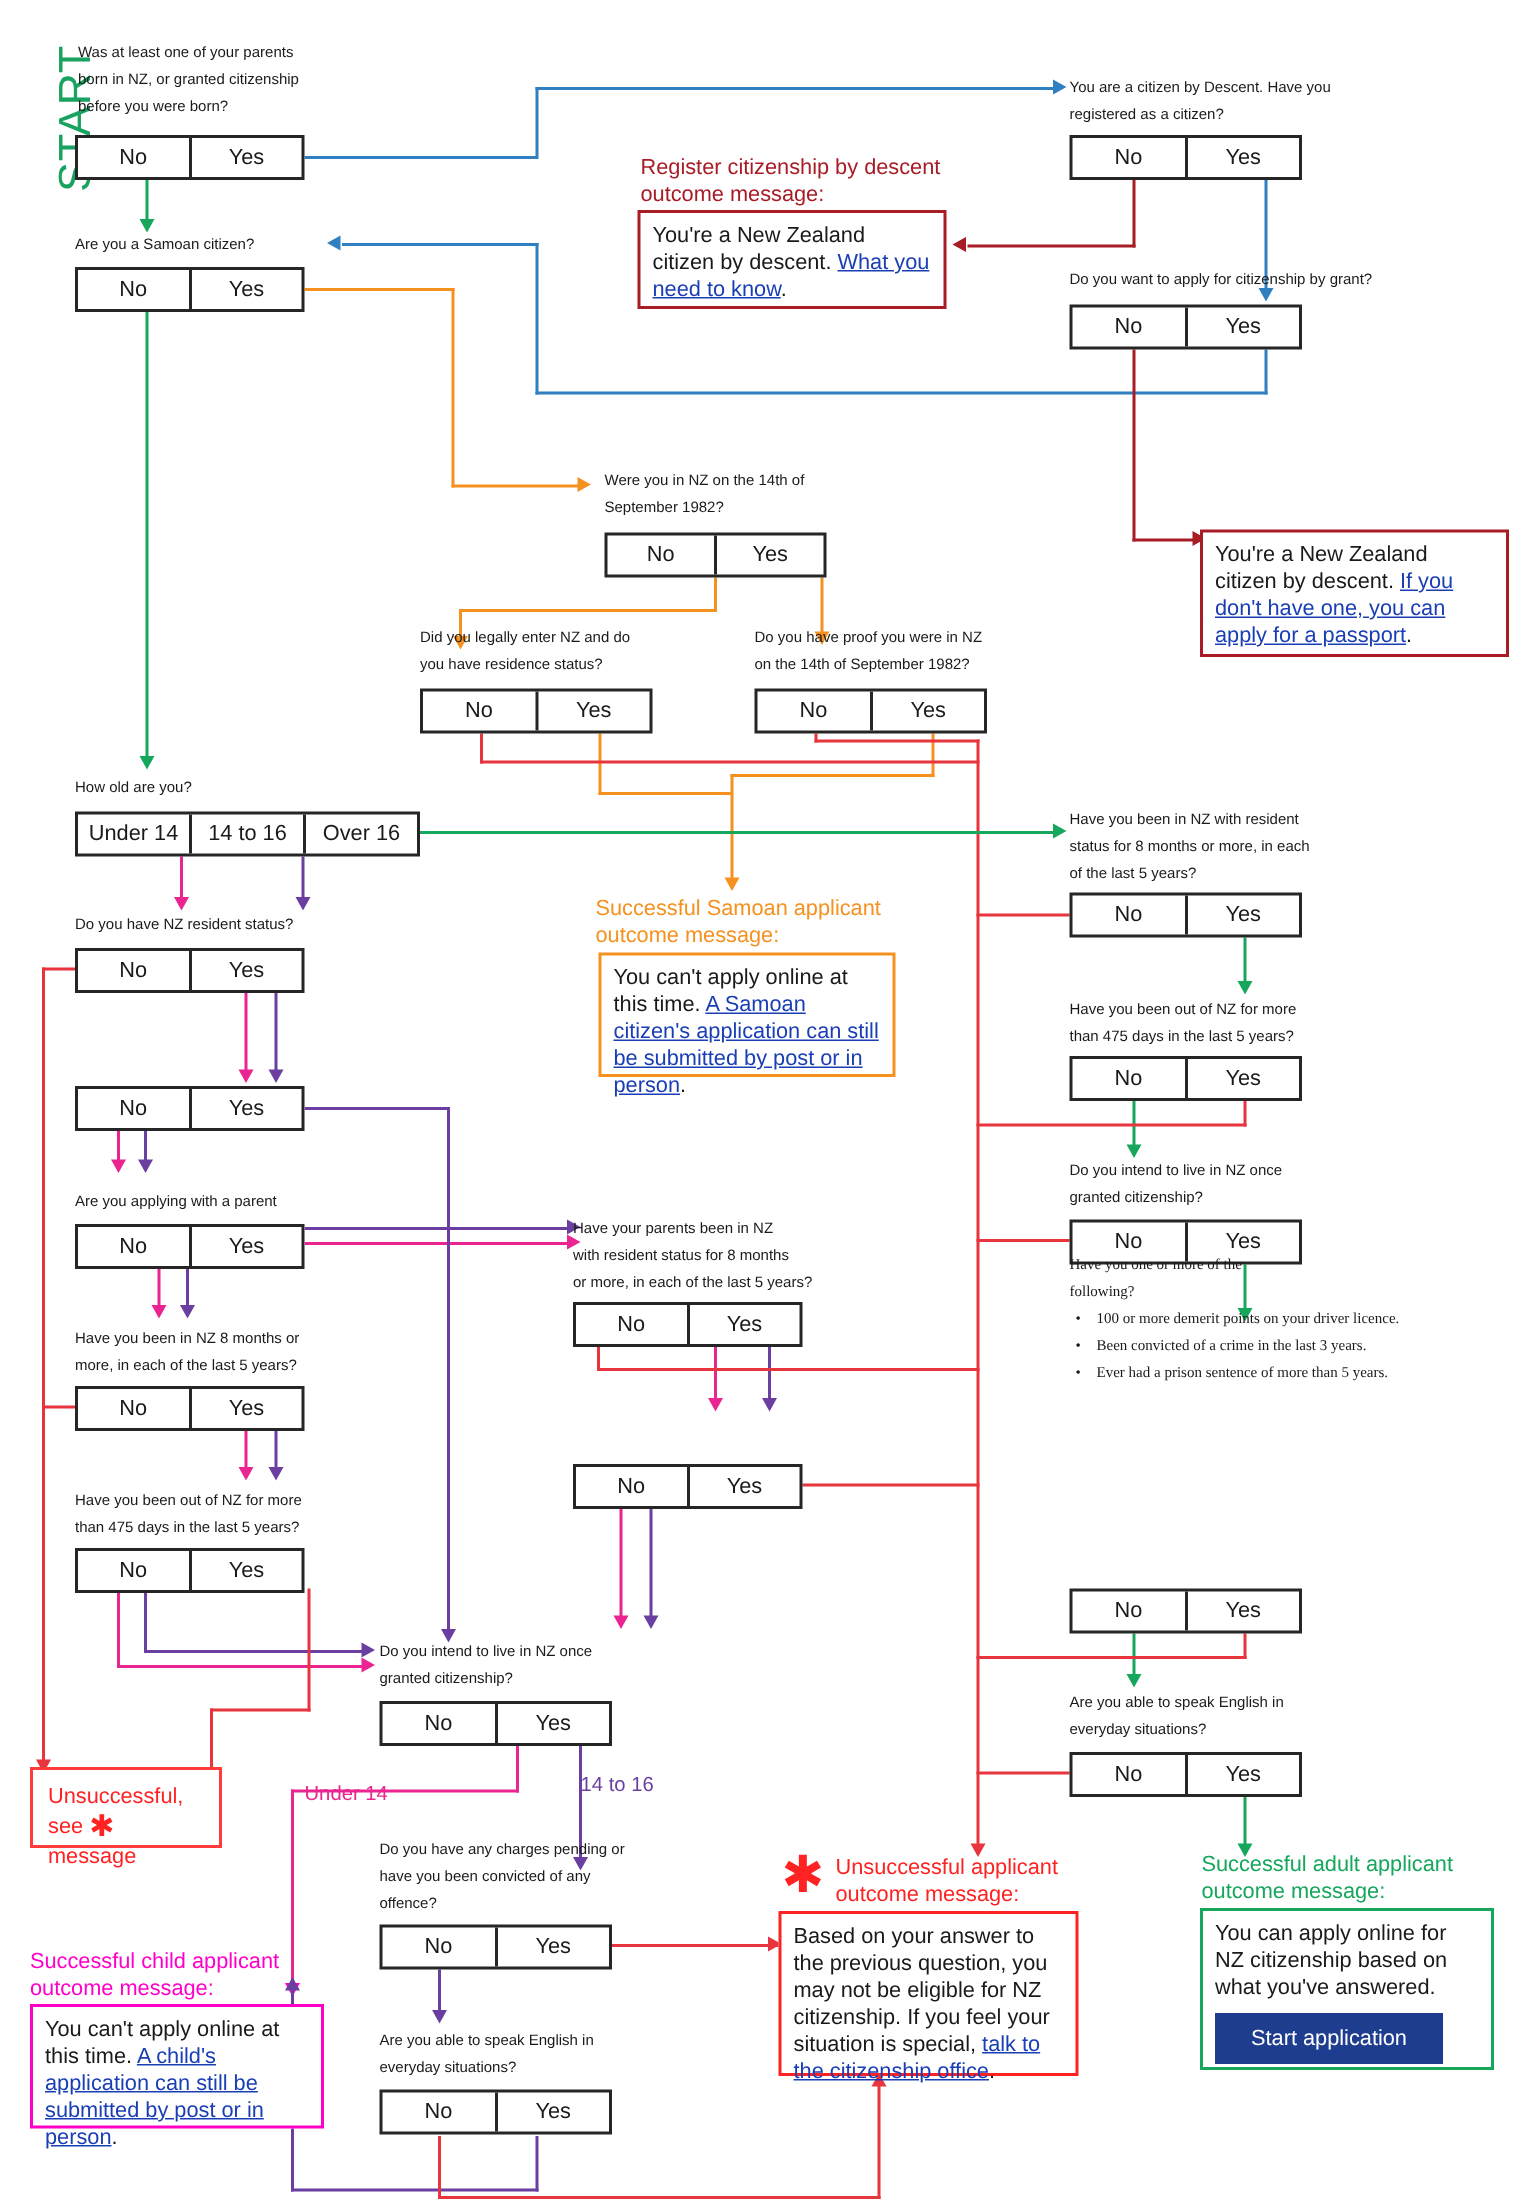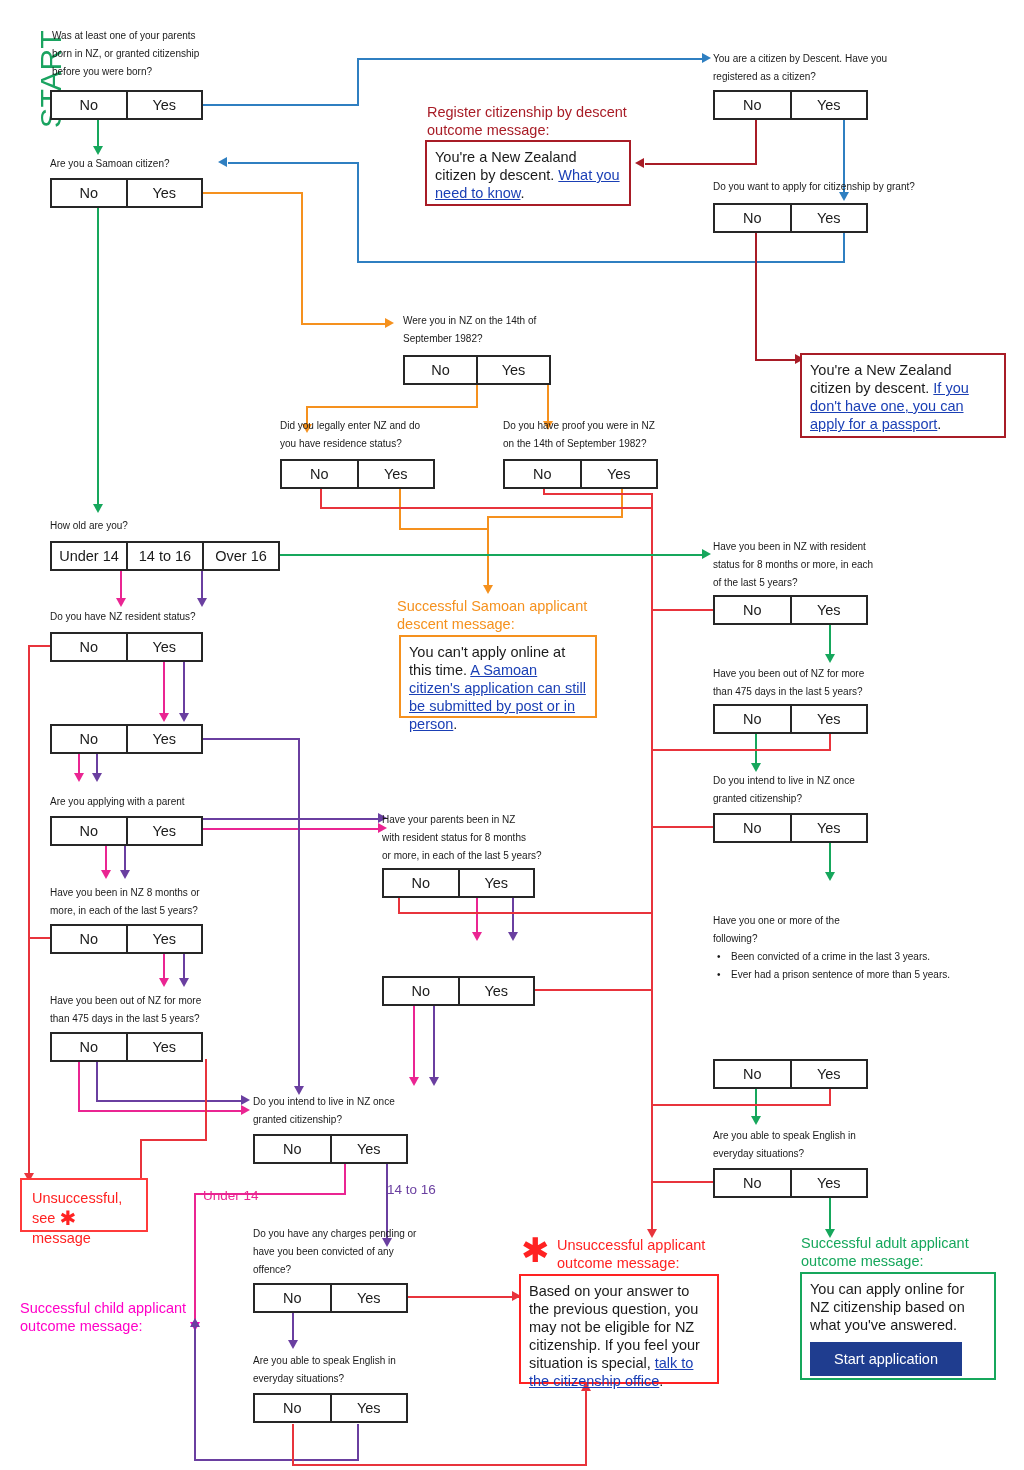--- a/index.html
+++ b/index.html
@@ -282,21 +282,21 @@
   <div class="q" style="left:503px;top:417px;width:240px;">
     <div class="qtext">Do you have proof you were in NZ
 on the 14th of September 1982?</div>
   </div>
   <div class="opts" style="left:503px;top:459px;width:155px;">
     <div class="opt">No</div>
     <div class="opt">Yes</div>
   </div>
 
   <div class="msglabel" style="left:397px;top:597px;width:220px;color:#f5911e;">Successful Samoan applicant
-descent message:</div>
+outcome message:</div>
   <div class="msgbox" style="left:399px;top:635px;width:198px;height:83px;border-color:#f5911e;">
     <span>You can't apply online at this time. </span><a href="#">A Samoan citizen's application can still be submitted by post or in person</a><span>.</span>
   </div>
 
   <div class="q" style="left:50px;top:517px;width:200px;">
     <div class="qtext">How old are you?</div>
   </div>
   <div class="opts" style="left:50px;top:541px;width:230px;">
     <div class="opt">Under 14</div>
     <div class="opt">14 to 16</div>
@@ -412,24 +412,25 @@
 
   <div class="q" style="left:713px;top:772px;width:270px;">
     <div class="qtext">Do you intend to live in NZ once
 granted citizenship?</div>
   </div>
   <div class="opts" style="left:713px;top:813px;width:155px;">
     <div class="opt">No</div>
     <div class="opt">Yes</div>
   </div>
 
-  <div class="q" style="left:713px;top:912px;width:280px;">
+  <div class="q" style="left:713px;top:835px;width:280px;font-family:Liberation Serif, serif;">
     <div class="qtext">Have you one or more of the
 following?</div>
     <ul class="bullets">
+      <li>100 or more demerit points on your driver licence.</li>
       <li>Been convicted of a crime in the last 3 years.</li>
       <li>Ever had a prison sentence of more than 5 years.</li>
     </ul>
   </div>
   <div class="opts" style="left:713px;top:1059px;width:155px;">
     <div class="opt">No</div>
     <div class="opt">Yes</div>
   </div>
 
   <div class="q" style="left:713px;top:1127px;width:270px;">
@@ -441,20 +442,23 @@
     <div class="opt">Yes</div>
   </div>
 
   <div class="unsucc" style="left:20px;top:1178px;width:128px;height:54px;">
     <div>Unsuccessful,</div>
     <div><span>see </span><span class="st">✱</span><span> message</span></div>
   </div>
 
   <div class="msglabel" style="left:20px;top:1299px;width:220px;color:#ff00c8;">Successful child applicant
 outcome message:</div>
+  <div class="msgbox" style="left:20px;top:1336px;width:196px;height:83px;border-color:#ff00c8;">
+    <span>You can't apply online at this time. </span><a href="#">A child's application can still be submitted by post or in person</a><span>.</span>
+  </div>
 
   <div class="star" style="left:521px;top:1233px;">✱</div>
   <div class="msglabel" style="left:557px;top:1236px;width:220px;color:#ff2222;">Unsuccessful applicant
 outcome message:</div>
   <div class="msgbox" style="left:519px;top:1274px;width:200px;height:110px;border-color:#ff2222;">
     <span>Based on your answer to the previous question, you may not be eligible for NZ citizenship. If you feel your situation is special, </span><a href="#">talk to the citizenship office</a><span>.</span>
   </div>
 
   <div class="msglabel" style="left:801px;top:1234px;width:220px;color:#16a75c;">Successful adult applicant
 outcome message:</div>

